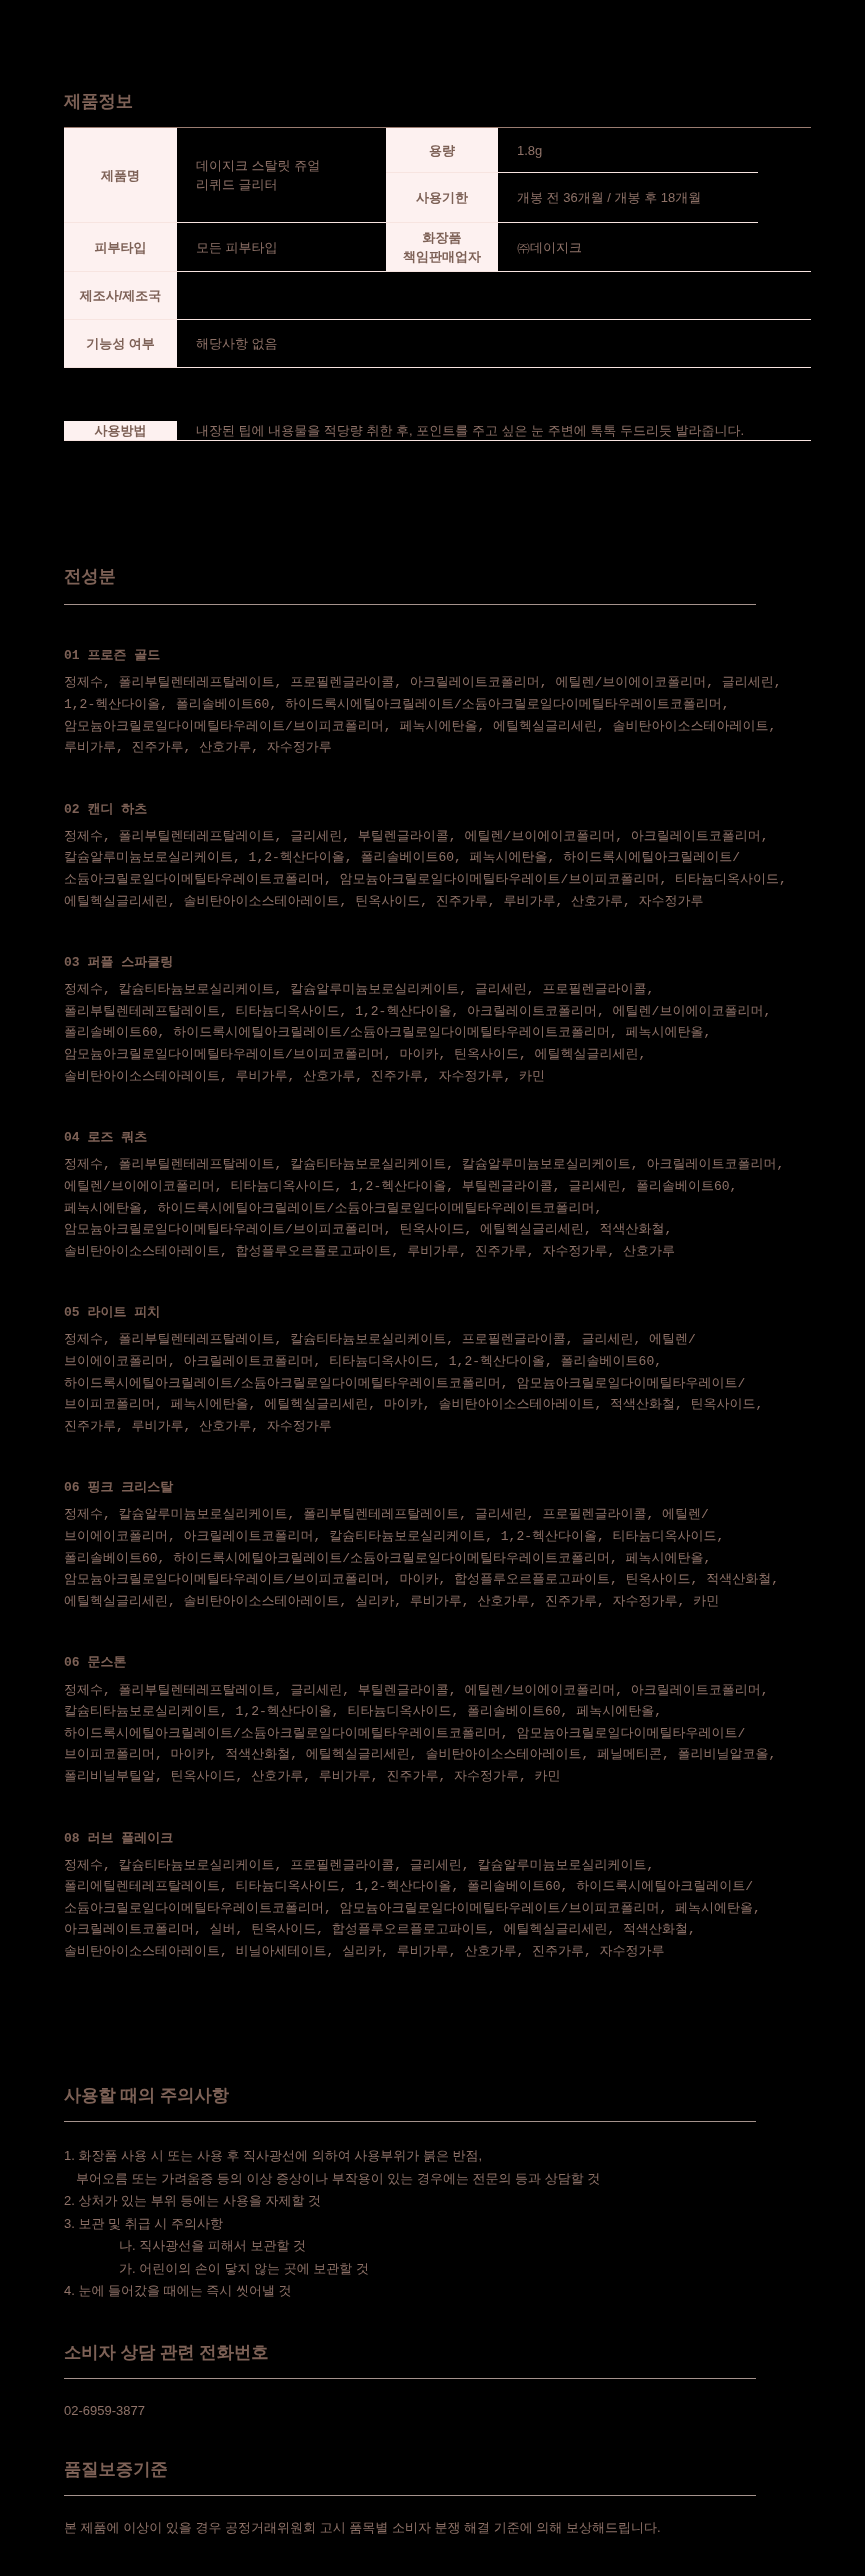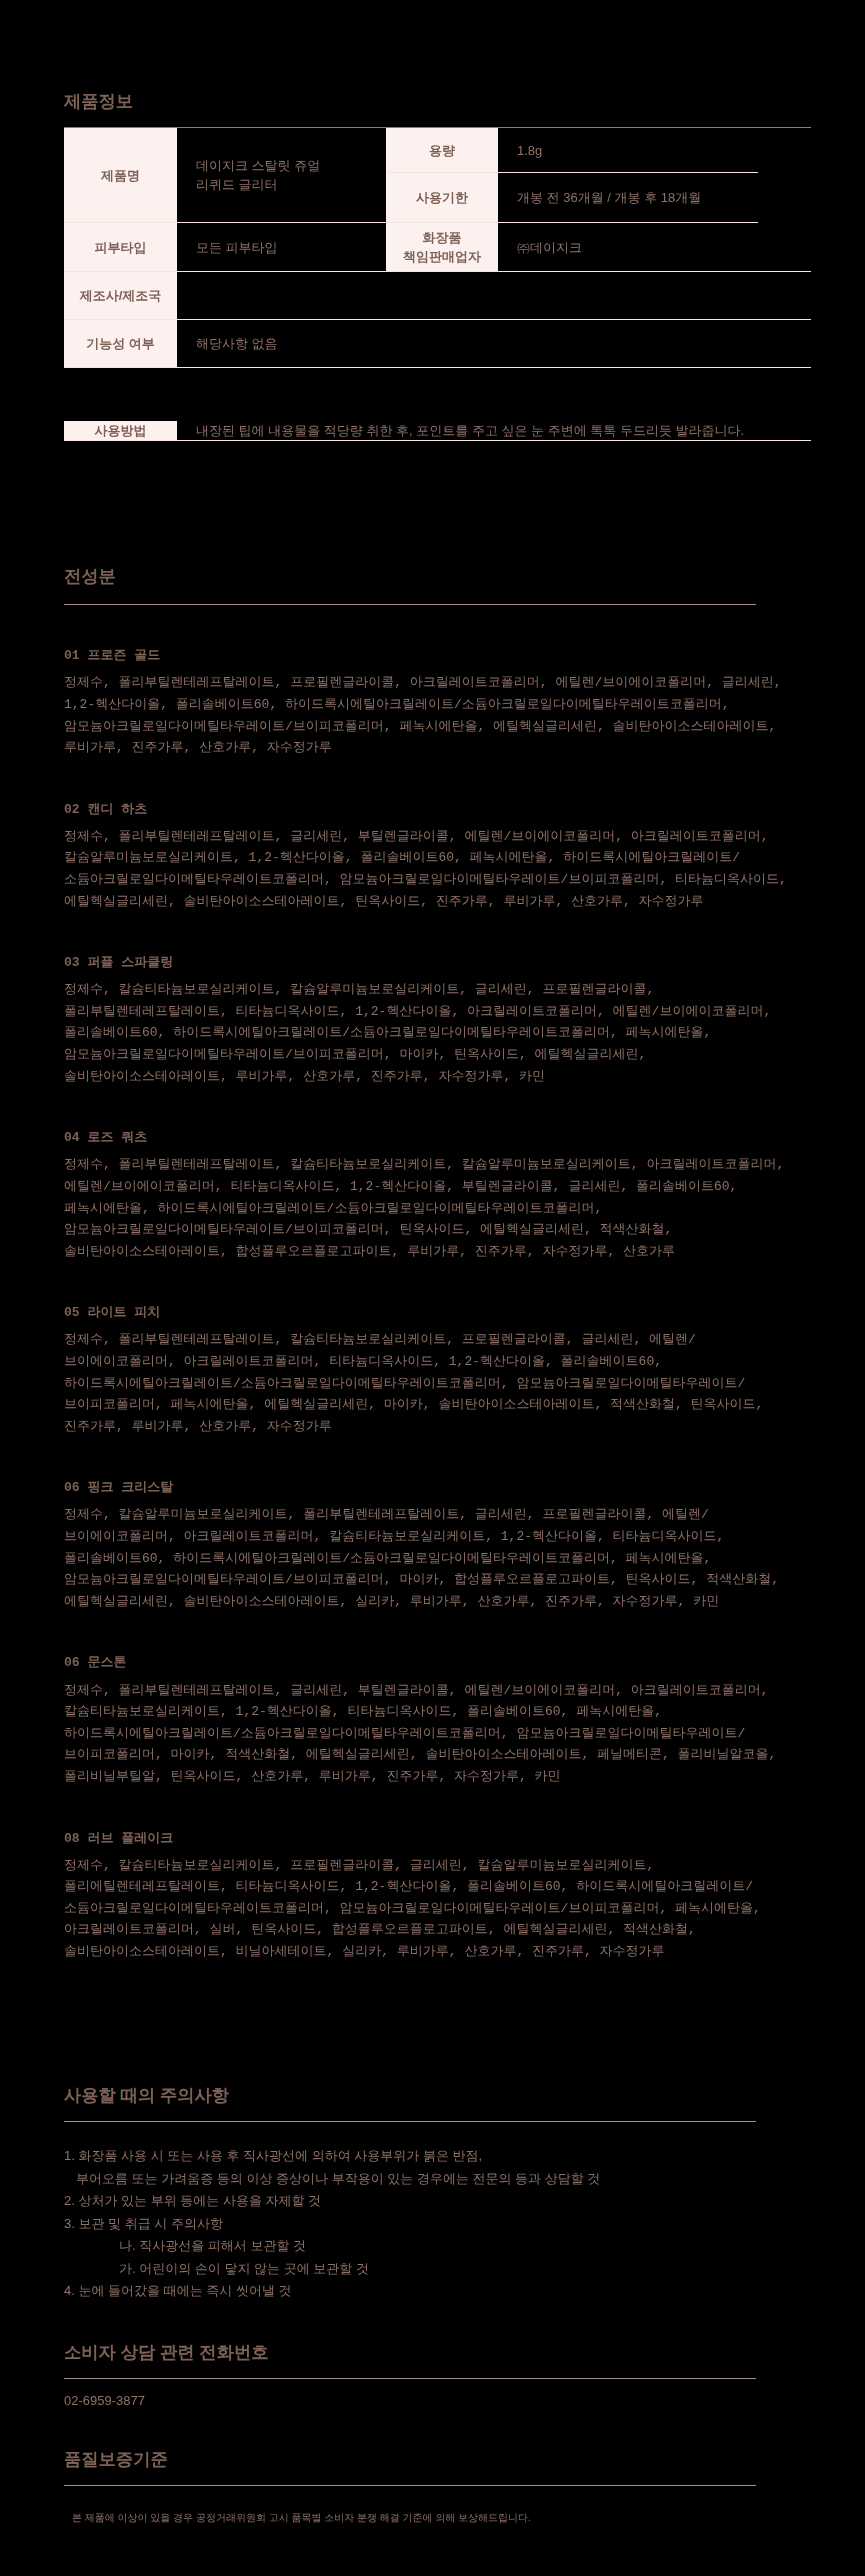--- a/index.html
+++ b/index.html
@@ -99,23 +99,23 @@
     color:var(--body);
   }
   
   .sec-precautions{margin-top:121px;}
   .prec-list{margin-top:23.4px;font-size:13px;width:723px;}
   .prec-line{line-height:22.5px;word-break:keep-all;}
   .indent-1{padding-left:12px;}
   .indent-2{padding-left:55px;}
   
   .sec-phone{margin-top:38px;}
-  .phone-number{margin-top:13px;font-size:13px;line-height:17.3px;}
+  .phone-number{margin-top:23px;font-size:13px;line-height:17.3px;}
   .sec-warranty{margin-top:39px;}
-  .warranty-text{margin-top:21.6px;font-size:10px;line-height:19px;word-break:keep-all;width:723px;margin-left:8px;}
+  .warranty-text{margin-top:21.6px;font-size:13px;line-height:19px;word-break:keep-all;width:723px;}
 </style>
 </head>
 <body>
 
 <div class="page">
   <div class="content">
 
     <section class="sec-product">
       <h2 class="sec-title">제품정보</h2>
 

